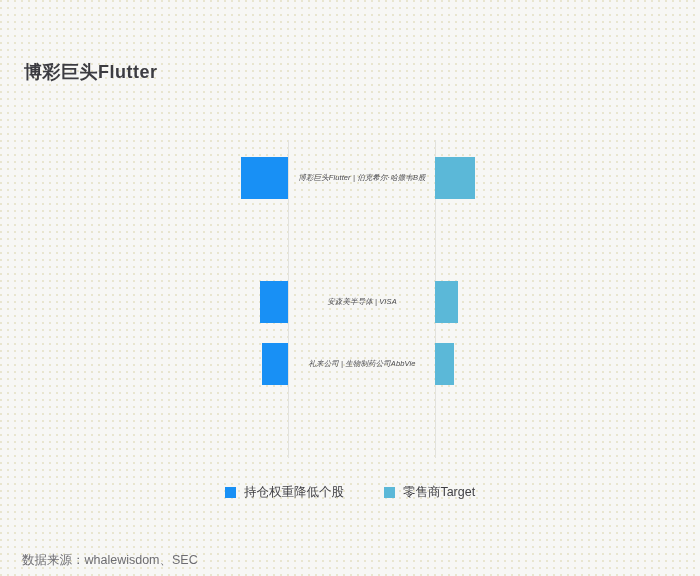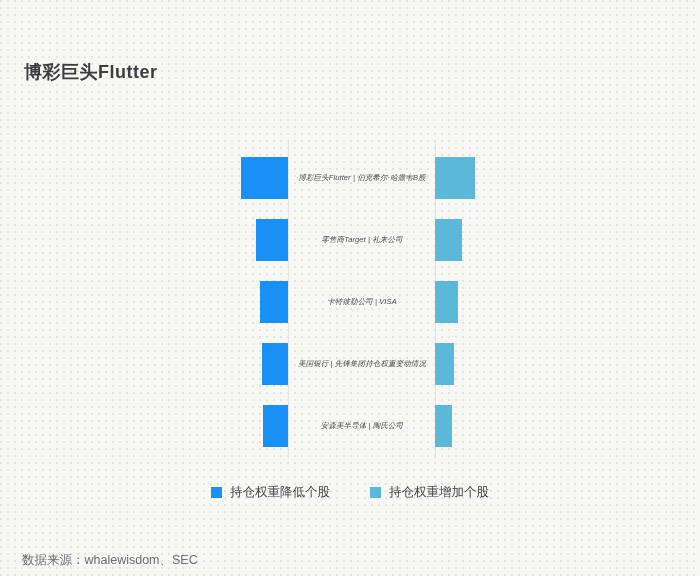--- a/index.html
+++ b/index.html
@@ -132,52 +132,42 @@
 
     <div class="axis-line" id="axis-left" style="background: rgb(226, 226, 221);"></div>
     <div class="axis-line" id="axis-right" style="background: rgb(226, 226, 221);"></div>
 
     <div class="bar-row" style="top:17px;">
       <div class="bar bar-left" style="width: 47px; background: rgb(24, 144, 245);"></div>
       <div class="bar bar-right" style="width: 40px; background: rgb(91, 184, 216);"></div>
       <div class="row-label">博彩巨头Flutter | 伯克希尔·哈撒韦B股</div>
     </div>
 
-    <div class="bar-row" style="top:79px;">
-      <div class="bar bar-left" style="width: 32px; background: rgb(24, 144, 245);"></div>
-      <div class="bar bar-right" style="width: 27px; background: rgb(91, 184, 216);"></div>
-      <div class="row-label">零售商Target | 礼来公司</div>
-    </div>
 
     <div class="bar-row" style="top:141px;">
       <div class="bar bar-left" style="width: 28px; background: rgb(24, 144, 245);"></div>
       <div class="bar bar-right" style="width: 23px; background: rgb(91, 184, 216);"></div>
-      <div class="row-label">卡特彼勒公司 | VISA</div>
+      <div class="row-label">安森美半导体 | VISA</div>
     </div>
 
     <div class="bar-row" style="top:203px;">
       <div class="bar bar-left" style="width: 26px; background: rgb(24, 144, 245);"></div>
       <div class="bar bar-right" style="width: 19px; background: rgb(91, 184, 216);"></div>
-      <div class="row-label">美国银行 | 先锋集团持仓权重变动情况</div>
+      <div class="row-label">礼来公司 | 生物制药公司AbbVie</div>
     </div>
 
-    <div class="bar-row" style="top:265px;">
-      <div class="bar bar-left" style="width: 25px; background: rgb(24, 144, 245);"></div>
-      <div class="bar bar-right" style="width: 17px; background: rgb(91, 184, 216);"></div>
-      <div class="row-label">安森美半导体 | 陶氏公司</div>
-    </div>
 
   </div>
 
   <div id="legend">
     <div class="legend-item">
       <span class="legend-swatch" style="background: rgb(24, 144, 245);"></span>
       <span>持仓权重降低个股</span>
     </div>
     <div class="legend-item">
       <span class="legend-swatch" style="background: rgb(91, 184, 216);"></span>
-      <span>持仓权重增加个股</span>
+      <span>零售商Target</span>
     </div>
   </div>
 
   <div id="source-note">数据来源：whalewisdom、SEC</div>
 
 </div>
 
 </body></html>

